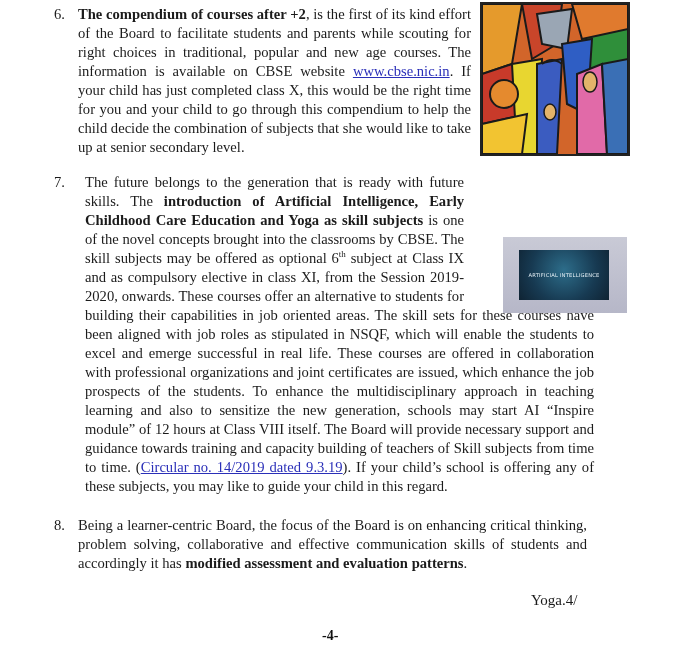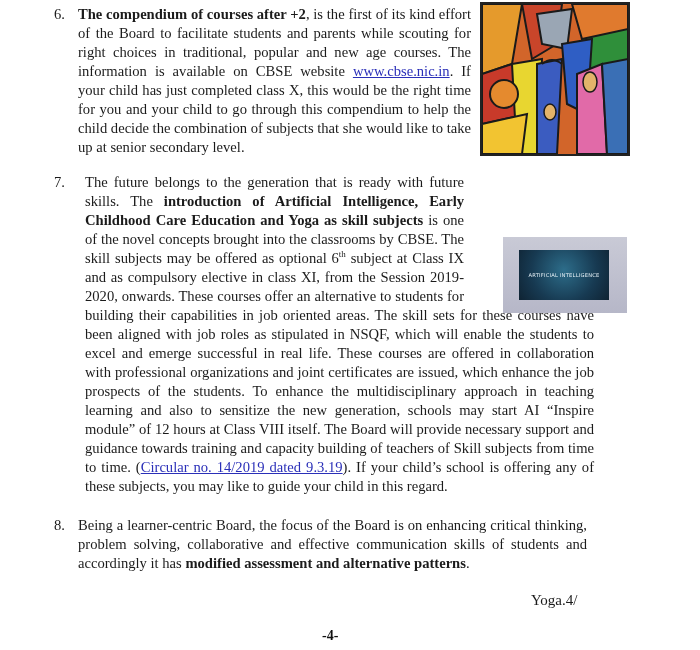--- a/index.html
+++ b/index.html
@@ -80,21 +80,21 @@
   </div>
 
   <div class="ai-img">
     <div class="ai-inner">
       <span class="ai-label">ARTIFICIAL INTELLIGENCE</span>
     </div>
   </div>
 
   <span class="num" style="top:516px;">8.</span>
   <div class="para" style="left:78px; top:516px; width:509px;">
-    <span>Being a learner-centric Board, the focus of the Board is on enhancing critical thinking, problem solving, collaborative and effective communication skills of students and accordingly it has </span><b>modified assessment and alternative patterns</b><span>.</span>
+    <span>Being a learner-centric Board, the focus of the Board is on enhancing critical thinking, problem solving, collaborative and effective communication skills of students and accordingly it has </span><b>modified assessment and evaluation patterns</b><span>.</span>
   </div>
 
   <div class="contd">Yoga.4/</div>
   <div class="pageno">-4-</div>
 </div>
 
 <style>
   
   .para .wrap-spacer { float: right; width: 130px; height: 76px; margin-top: 57px; }
 </style>

